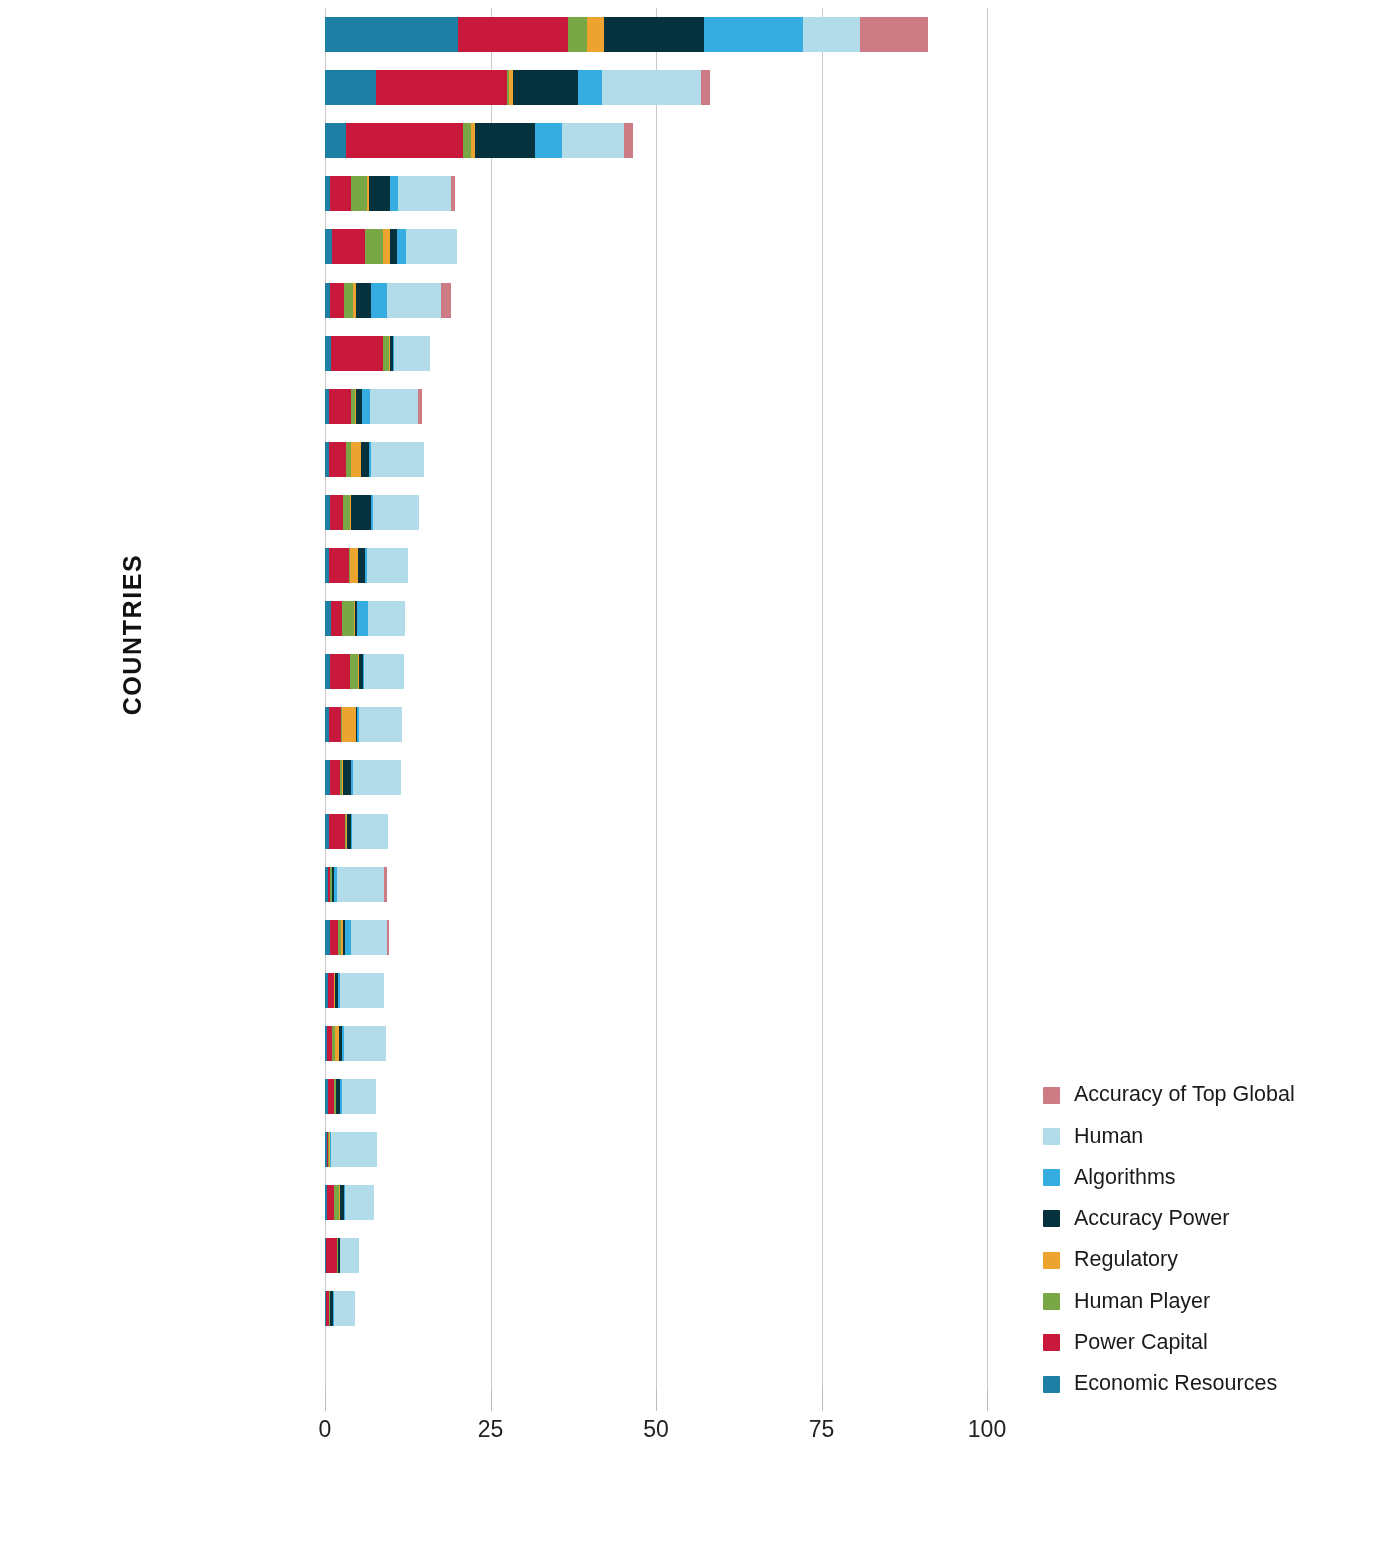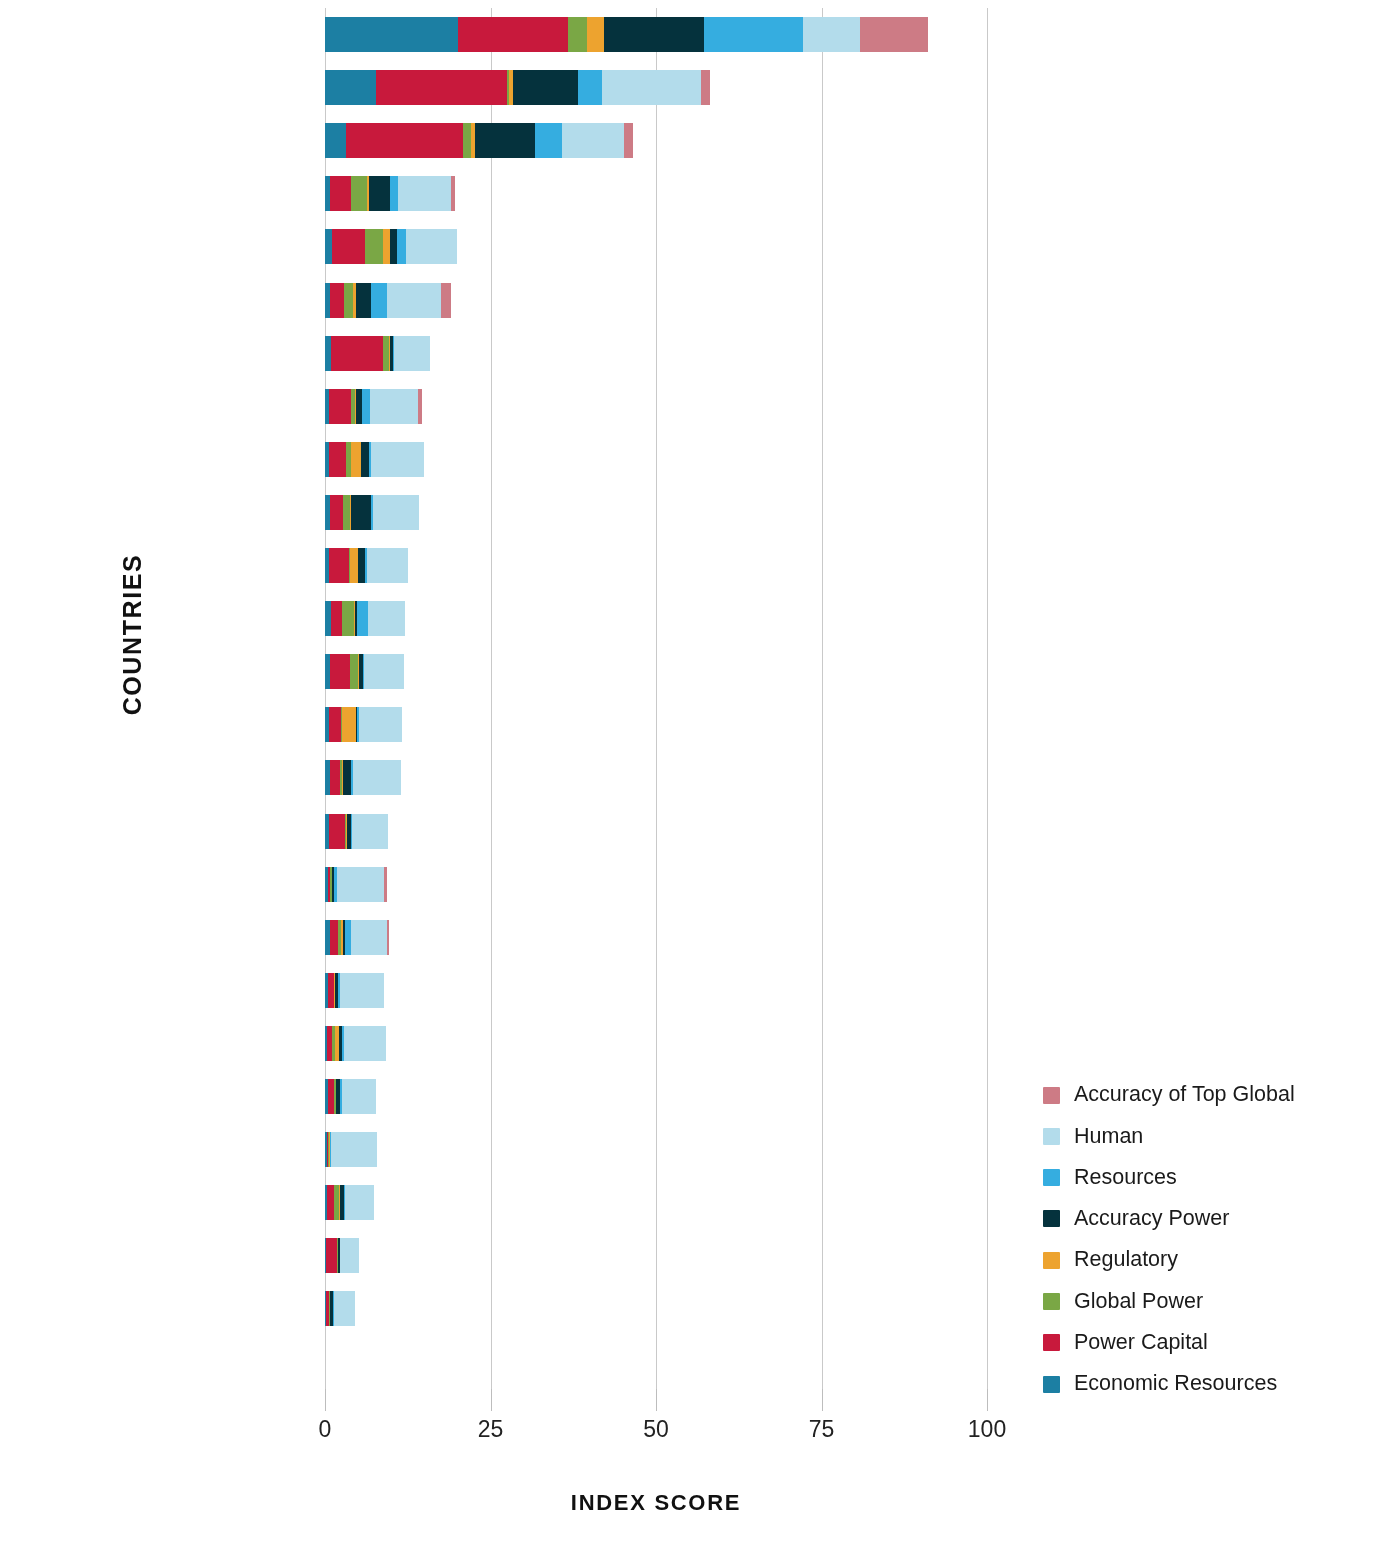--- a/index.html
+++ b/index.html
@@ -117,21 +117,20 @@
     line-height:1;
     white-space:nowrap;
   }
 </style>
 </head>
 <body>
 
 <div id="chart-root">
 
   <div id="y-axis-title">COUNTRIES</div>
-  <div id="x-axis-title">INDEX SCORE</div>
 
   <div id="plot">
     <div id="gridlines">
         <div class="gridline" style="left: 0px;"></div>
         <div class="gridline" style="left: 165.5px;"></div>
         <div class="gridline" style="left: 331px;"></div>
         <div class="gridline" style="left: 496.5px;"></div>
         <div class="gridline" style="left: 662px;"></div>
       </div>
     <div id="rows">
@@ -440,33 +439,33 @@
       <div class="legend-item">
         <span class="legend-swatch" style="background: rgb(205, 123, 133);"></span>
         <span class="legend-label">Accuracy of Top Global</span>
       </div>
       <div class="legend-item">
         <span class="legend-swatch" style="background: rgb(179, 220, 235);"></span>
         <span class="legend-label">Human</span>
       </div>
       <div class="legend-item">
         <span class="legend-swatch" style="background: rgb(53, 173, 224);"></span>
-        <span class="legend-label">Resources</span>
+        <span class="legend-label">Algorithms</span>
       </div>
       <div class="legend-item">
         <span class="legend-swatch" style="background: rgb(5, 50, 61);"></span>
         <span class="legend-label">Accuracy Power</span>
       </div>
       <div class="legend-item">
         <span class="legend-swatch" style="background: rgb(237, 163, 47);"></span>
         <span class="legend-label">Regulatory</span>
       </div>
       <div class="legend-item">
         <span class="legend-swatch" style="background: rgb(122, 167, 69);"></span>
-        <span class="legend-label">Global Power</span>
+        <span class="legend-label">Human Player</span>
       </div>
       <div class="legend-item">
         <span class="legend-swatch" style="background: rgb(200, 25, 60);"></span>
         <span class="legend-label">Power Capital</span>
       </div>
       <div class="legend-item">
         <span class="legend-swatch" style="background: rgb(28, 127, 163);"></span>
         <span class="legend-label">Economic Resources</span>
       </div>
     </div>

